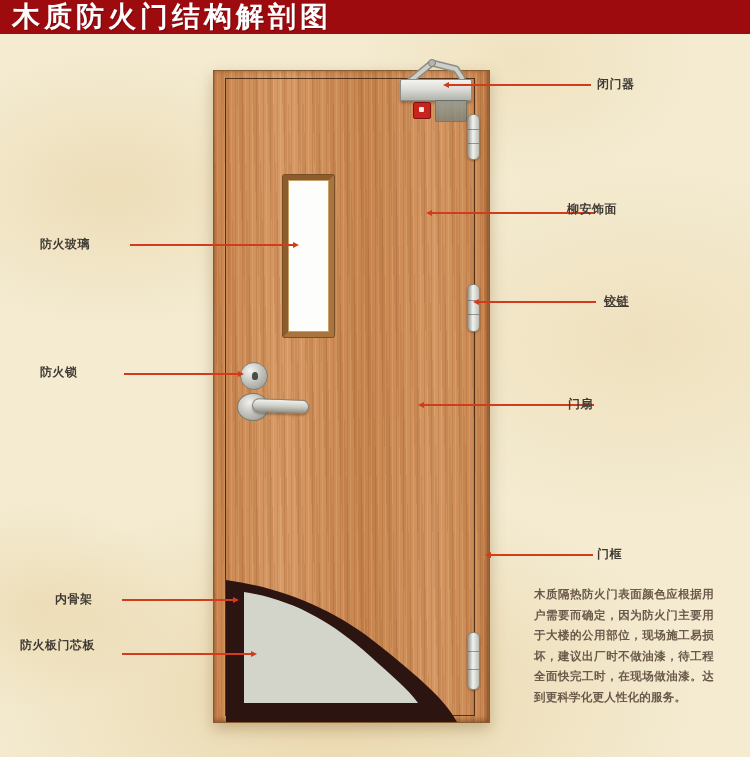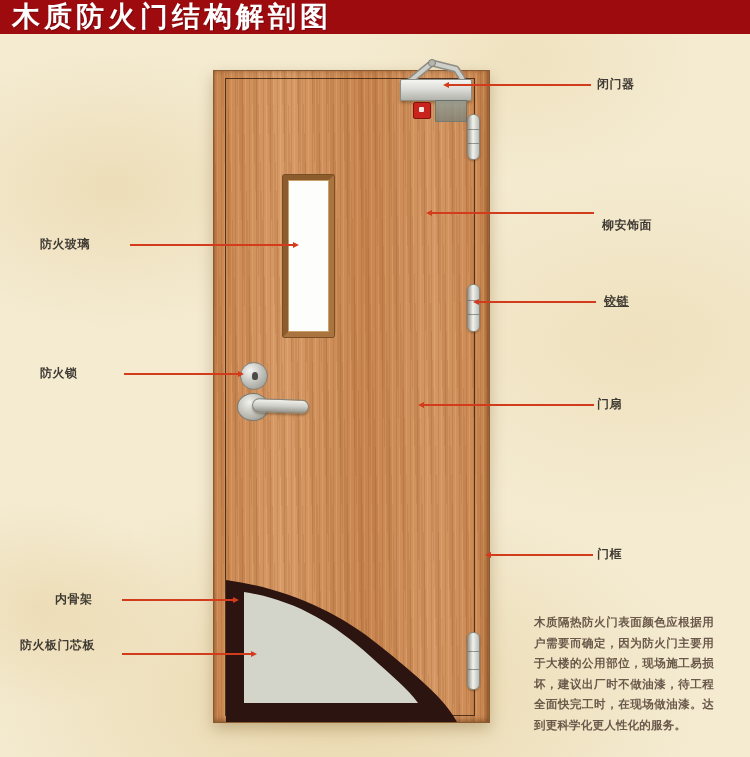--- a/index.html
+++ b/index.html
@@ -110,21 +110,21 @@
 
   
   .lbl{
     font-size:12px;font-weight:bold;color:#3f3a33;letter-spacing:0.5px;
     white-space:nowrap;line-height:15px;
   }
   .lbl-left{text-align:left;}
 
   
   .desc{
-    left:534px;top:612px;width:180px;
+    left:534px;top:584px;width:180px;
     font-size:11.5px;line-height:20.5px;color:#6a584a;
     text-align:justify;letter-spacing:0.2px;font-weight:bold;
   }
 </style>
 </head>
 <body>
 
 <div class="abs banner">
   <div class="abs banner-title">木质防火门结构解剖图</div>
 </div>
@@ -162,23 +162,23 @@
 <div class="abs lead lead-l" style="left:122px;top:599px;width:115px;"></div>
 <div class="abs lead lead-l" style="left:122px;top:653px;width:133px;"></div>
 
 <div class="abs lead lead-r" style="left:445px;top:84px;width:146px;"></div>
 <div class="abs lead lead-r" style="left:428px;top:212px;width:166px;"></div>
 <div class="abs lead lead-r" style="left:475px;top:301px;width:121px;"></div>
 <div class="abs lead lead-r" style="left:420px;top:404px;width:174px;"></div>
 <div class="abs lead lead-r" style="left:487px;top:554px;width:106px;"></div>
 
 <div class="abs lbl lbl-left" style="left:40px;top:237px;width:84px;">防火玻璃</div>
-<div class="abs lbl lbl-left" style="left:40px;top:366px;width:78px;">防火锁</div>
+<div class="abs lbl lbl-left" style="left:40px;top:366px;width:78px;font-family:Liberation Mono, monospace;">防火锁</div>
 <div class="abs lbl lbl-left" style="left:55px;top:592px;width:76px;">内骨架</div>
 <div class="abs lbl lbl-left" style="left:20px;top:638px;width:96px;">防火板门芯板</div>
 
 <div class="abs lbl" style="left:597px;top:77px;">闭门器</div>
-<div class="abs lbl" style="left:602px;top:202px;margin-top:16px;">柳安饰面</div>
+<div class="abs lbl" style="left:567px;top:202px;">柳安饰面</div>
 <div class="abs lbl" style="left:604px;top:294px;text-decoration:underline;">铰链</div>
-<div class="abs lbl" style="left:597px;top:397px;">门扇</div>
+<div class="abs lbl" style="left:568px;top:397px;">门扇</div>
 <div class="abs lbl" style="left:597px;top:547px;">门框</div>
 
 <div class="abs desc">木质隔热防火门表面颜色应根据用户需要而确定，因为防火门主要用于大楼的公用部位，现场施工易损坏，建议出厂时不做油漆，待工程全面快完工时，在现场做油漆。达到更科学化更人性化的服务。</div>
 
 </body></html>

